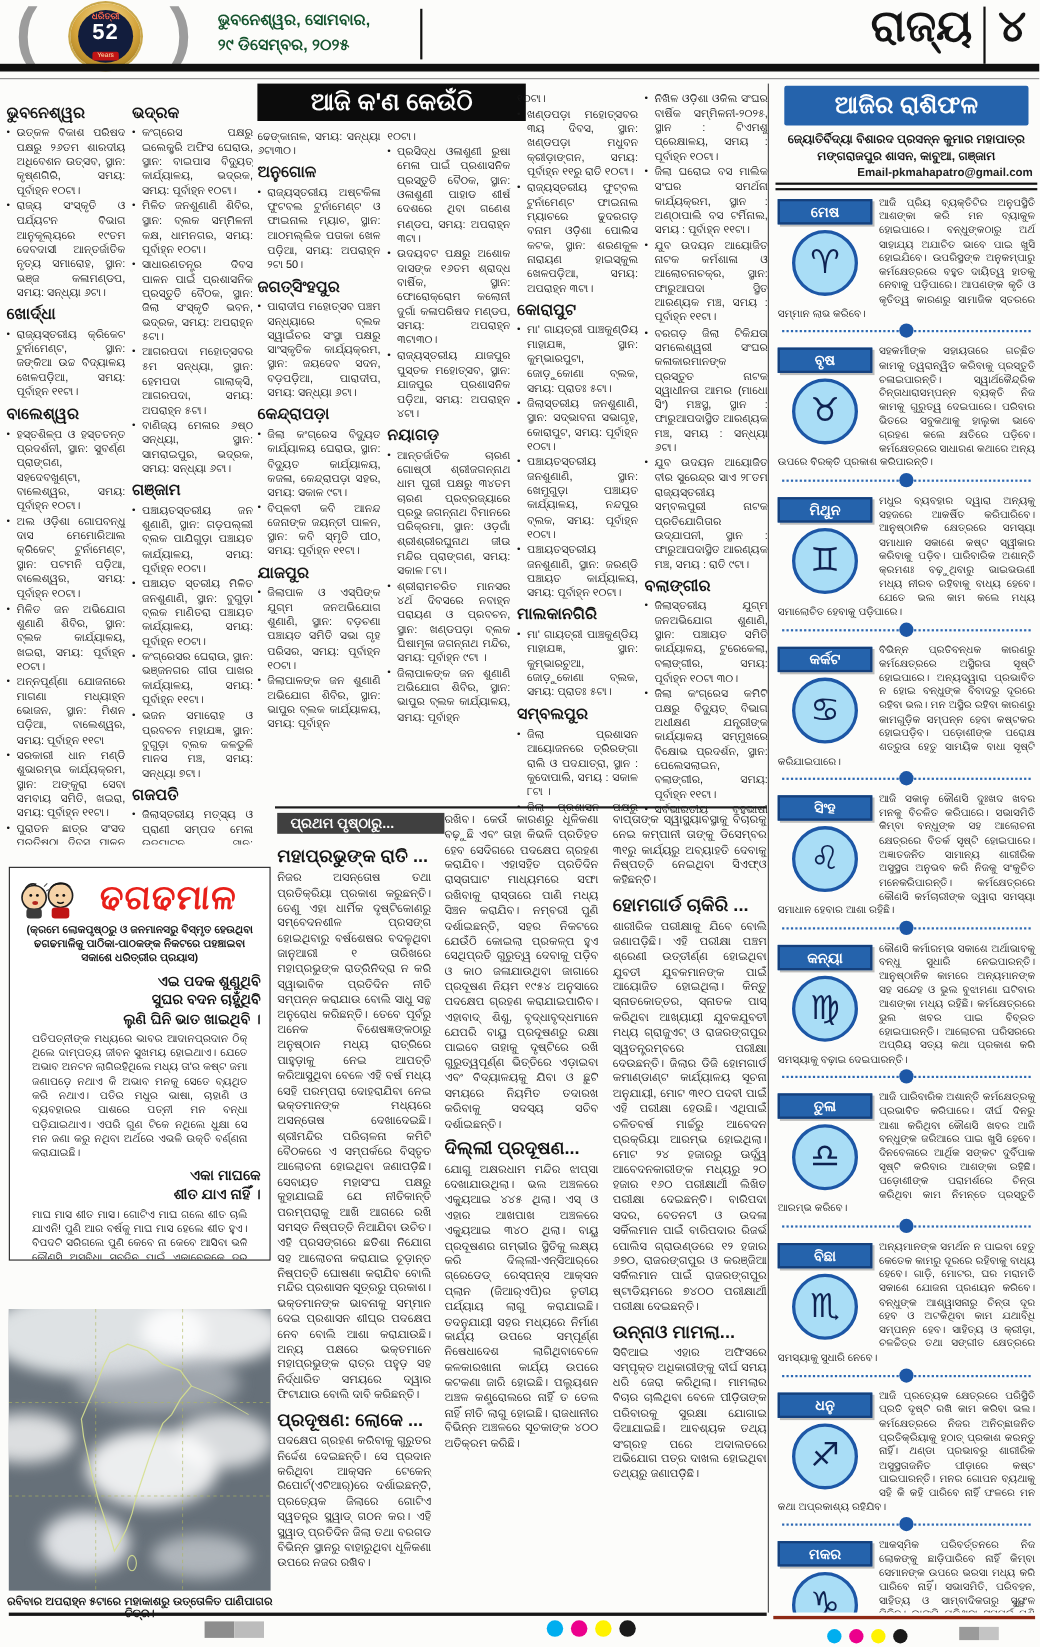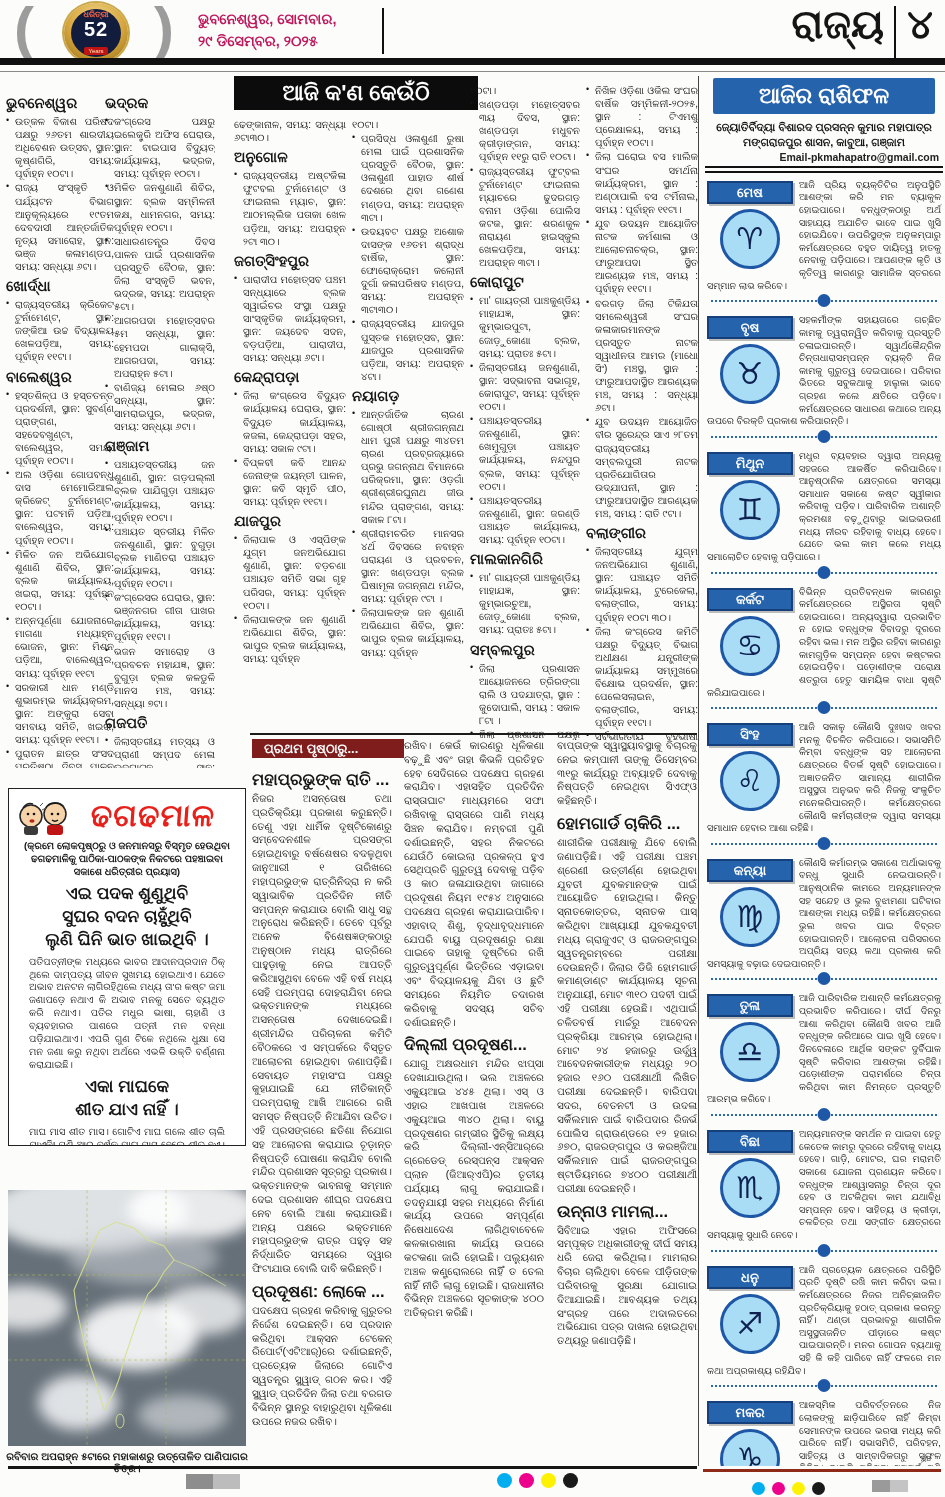--- a/index.html
+++ b/index.html
@@ -10,21 +10,21 @@
   .logo{left:14px;top:2px;width:174px;height:62px;}
   .paren{font-size:60px;color:#9c9c9c;font-weight:bold;line-height:62px;position:absolute;top:-4px;}
   .paren.l{left:0;} .paren.r{right:14px;}
   .logo-gold{position:absolute;left:50px;top:1px;width:64px;height:60px;border-radius:50%;
      background:radial-gradient(circle at 50% 30%,#f6dd92,#d4a33a 55%,#8d6c16);box-shadow:0 0 0 2px #c9a84c;}
   .logo-inner{position:absolute;left:7px;top:6px;width:50px;height:48px;border-radius:50%;background:#121d3d;
      text-align:center;color:#fff;}
   .logo-top{font-size:8px;color:#ff6a4f;font-weight:bold;line-height:11px;}
   .logo-52{font-size:20px;font-weight:bold;line-height:19px;letter-spacing:1px;}
   .logo-years{display:inline-block;font-size:6px;background:#c01414;color:#ffe9b0;padding:0 4px;border-radius:2px;line-height:8px;}
-  .dateline{left:198px;top:9px;font-size:14.5px;font-weight:bold;line-height:1.5;color:#be185d;}
+  .dateline{left:198px;top:9px;font-size:14.5px;font-weight:bold;line-height:1.5;color:#14532d;}
   .dateline-rule{left:382px;top:8px;width:2px;height:46px;background:#101010;}
   .sect{left:752px;top:2px;width:132px;text-align:right;font-size:40px;font-weight:bold;letter-spacing:0;}
   .sect-rule{left:894px;top:6px;width:2px;height:52px;background:#101010;}
   .pageno{left:898px;top:2px;width:44px;text-align:center;font-size:40px;font-weight:bold;}
   .head-rule{left:0;top:58px;width:945px;height:7px;background:#101010;}
   .head-rule2{left:0;top:71px;width:945px;height:1px;background:#8a8a8a;}
   
   #ev-cols{left:6px;top:90px;width:692px;height:690px;}
   .ev-title{position:absolute;left:228px;top:-14px;width:244px;height:34px;background:#0c0c0c;color:#fff;
      font-size:22px;font-weight:bold;text-align:center;line-height:34px;}
@@ -53,30 +53,30 @@
   .hsep{clear:both;position:relative;border-top:2px dotted #2b67b2;margin:8px 8px 7px;height:5px;}
   .hsep::before{content:"";position:absolute;left:50%;top:-8px;transform:translateX(-50%);
      width:13px;height:13px;background:#1d57a6;border-radius:50%;}
   
   .dhaga{left:8px;top:788px;width:238px;height:358px;border:1.5px solid #222;box-sizing:border-box;
      padding:5px 8px;overflow:hidden;background:#fff;}
   .dhaga-head{display:flex;align-items:center;margin-bottom:2px;}
   .dhaga-title{flex:1;text-align:center;color:#e8201a;font-size:31px;font-weight:bold;letter-spacing:1px;
      transform:skewX(-4deg);}
   .dh-intro{font-size:9.8px;font-weight:bold;text-align:center;line-height:1.32;margin:2px 0 4px;}
-  .dh-verse{font-size:17px;font-weight:bold;text-align:center;line-height:1.35;}
+  .dh-verse{font-size:13px;font-weight:bold;text-align:right;line-height:1.35;}
   .dh-para{font-size:9.8px;line-height:1.32;text-align:justify;margin:4px 12px;}
   
   .weather{left:8px;top:1190px;width:238px;height:256px;background:#667079;overflow:hidden;}
   .cl{position:absolute;border-radius:50%;filter:blur(7px);}
   .weather-cap{left:2px;top:1451px;width:250px;font-size:10.3px;font-weight:bold;text-align:center;}
   
   .mid-rule{left:250px;top:733px;width:447px;height:2px;background:#1c1c1c;}
   .cont{left:252px;top:739px;width:445px;height:726px;}
-  .cont-banner{position:absolute;left:0;top:0;width:152px;height:19px;background:#7f1d1d;color:#fff;
+  .cont-banner{position:absolute;left:0;top:0;width:152px;height:19px;background:#404040;color:#fff;
      font-size:13px;font-weight:bold;line-height:19px;padding-left:12px;box-sizing:border-box;}
   .cont-col{position:absolute;top:0;width:140px;height:726px;overflow:hidden;font-size:10.4px;
      line-height:1.33;text-align:justify;}
   #cont-col-1{left:0;padding-top:25px;}
   #cont-col-2{left:152px;}
   #cont-col-3{left:305px;}
   .cont-h{font-size:16.5px;font-weight:bold;margin:6px 0 3px;text-align:left;line-height:1.15;}
   .cont-p{margin:0 0 2px;}
   
   .bot-rule-left{left:8px;top:1466px;width:689px;height:3px;background:#161616;}
@@ -125,39 +125,39 @@
       <div class="ev-head">ଖୋର୍ଦ୍ଧା</div>
       <div class="ev-item">ରାଜ୍ୟସ୍ତରୀୟ କ୍ରିକେଟ ଟୁର୍ନାମେଣ୍ଟ, ସ୍ଥାନ: ଜଙ୍କିଆ ଉଚ୍ଚ ବିଦ୍ୟାଳୟ ଖେଳପଡ଼ିଆ, ସମୟ: ପୂର୍ବାହ୍ନ ୧୧ଟା।</div>
       <div class="ev-head">ବାଲେଶ୍ୱର</div>
       <div class="ev-item">ହସ୍ତଶିଳ୍ପ ଓ ହସ୍ତତନ୍ତ ପ୍ରଦର୍ଶନୀ, ସ୍ଥାନ: ସୁବର୍ଣ୍ଣ ପ୍ରାଙ୍ଗଣ, ସହଦେବଖୁଣ୍ଟା, ବାଲେଶ୍ୱର, ସମୟ: ପୂର୍ବାହ୍ନ ୧୦ଟା।</div>
       <div class="ev-item">ଅଲ ଓଡ଼ିଶା ଗୋପବନ୍ଧୁ ଦାସ ମେମୋରିଆଲ କ୍ରିକେଟ୍ ଟୁର୍ନାମେଣ୍ଟ, ସ୍ଥାନ: ପଟମନି ପଡ଼ିଆ, ବାଲେଶ୍ୱର, ସମୟ: ପୂର୍ବାହ୍ନ ୧୦ଟା।</div>
       <div class="ev-item">ମିଳିତ ଜନ ଅଭିଯୋଗ ଶୁଣାଣି ଶିବିର, ସ୍ଥାନ: ବ୍ଲକ କାର୍ଯ୍ୟାଳୟ, ଖଇରା, ସମୟ: ପୂର୍ବାହ୍ନ ୧୦ଟା।</div>
       <div class="ev-item">ଅନ୍ନପୂର୍ଣ୍ଣା ଯୋଜନାରେ ମାଗଣା ମଧ୍ୟାହ୍ନ ଭୋଜନ, ସ୍ଥାନ: ମିଶନ ପଡ଼ିଆ, ବାଲେଶ୍ୱର, ସମୟ: ପୂର୍ବାହ୍ନ ୧୧ଟା</div>
       <div class="ev-item">ସରକାରୀ ଧାନ ମଣ୍ଡି ଶୁଭାରମ୍ଭ କାର୍ଯ୍ୟକ୍ରମ, ସ୍ଥାନ: ଅଙ୍କୁରା ସେବା ସମବାୟ ସମିତି, ଖଇରା, ସମୟ: ପୂର୍ବାହ୍ନ ୧୧ଟା।</div>
       <div class="ev-item">ପୁରାତନ ଛାତ୍ର ସଂସଦ ପ୍ରତିଷ୍ଠା ଦିବସ ପାଳନ ପାଇଁ ପ୍ରସ୍ତୁତି ବୈଠକ, ସ୍ଥାନ: ନୀଳମଣି ମହାବିଦ୍ୟାଳୟ, ରୂପସା, ବାଲେଶ୍ୱର, ସମୟ: ଅପରାହ୍ନ ୨ଟା ୩୦।</div>
     </div>
-    <div class="events-col" style="left: 99px; top: 0px; width: 110px; height: 678px;">
+    <div class="events-col" style="left: 114px; top: 0px; width: 110px; height: 678px;">
       <div class="ev-head">ଭଦ୍ରକ</div>
       <div class="ev-item">କଂଗ୍ରେସ ପକ୍ଷରୁ ଇଲେକ୍ଟ୍ରି ଅଫିସ ଘେରାଉ, ସ୍ଥାନ: ବାଇପାସ ବିଦ୍ୟୁତ୍ କାର୍ଯ୍ୟାଳୟ, ଭଦ୍ରକ, ସମୟ: ପୂର୍ବାହ୍ନ ୧୦ଟା।</div>
       <div class="ev-item">ମିଳିତ ଜନଶୁଣାଣି ଶିବିର, ସ୍ଥାନ: ବ୍ଲକ ସମ୍ମିଳନୀ କକ୍ଷ, ଧାମନଗର, ସମୟ: ପୂର୍ବାହ୍ନ ୧୦ଟା।</div>
       <div class="ev-item">ସାଧାରଣତନ୍ତ୍ର ଦିବସ ପାଳନ ପାଇଁ ପ୍ରଶାସନିକ ପ୍ରସ୍ତୁତି ବୈଠକ, ସ୍ଥାନ: ଜିଲା ସଂସ୍କୃତି ଭବନ, ଭଦ୍ରକ, ସମୟ: ଅପରାହ୍ନ ୫ଟା।</div>
       <div class="ev-item">ଆଗରପଦା ମହୋତ୍ସବର ୫ମ ସନ୍ଧ୍ୟା, ସ୍ଥାନ: ହେମପଦା ଗାଲାକ୍ସି, ଆଗରପଦା, ସମୟ: ଅପରାହ୍ନ ୫ଟା।</div>
       <div class="ev-item">ବାଣିଜ୍ୟ ମେଳାର ୬ଷ୍ଠ ସନ୍ଧ୍ୟା, ସ୍ଥାନ: ସାମରାଇପୁର, ଭଦ୍ରକ, ସମୟ: ସନ୍ଧ୍ୟା ୬ଟା।</div>
       <div class="ev-head">ଗଞ୍ଜାମ</div>
       <div class="ev-item">ପଞ୍ଚାୟତସ୍ତରୀୟ ଜନ ଶୁଣାଣି, ସ୍ଥାନ: ଗଡ଼ପଲ୍ଲୀ ବ୍ଲକ ପାଯିଗୁଡ଼ା ପଞ୍ଚାୟତ କାର୍ଯ୍ୟାଳୟ, ସମୟ: ପୂର୍ବାହ୍ନ ୧୦ଟା।</div>
       <div class="ev-item">ପଞ୍ଚାୟତ ସ୍ତରୀୟ ମିଳିତ ଜନଶୁଣାଣି, ସ୍ଥାନ: ବୁଗୁଡ଼ା ବ୍ଲକ ମାଣିତରା ପଞ୍ଚାୟତ କାର୍ଯ୍ୟାଳୟ, ସମୟ: ପୂର୍ବାହ୍ନ ୧୦ଟା।</div>
       <div class="ev-item">କଂଗ୍ରେସର ଘେରାଉ, ସ୍ଥାନ: ଭଞ୍ଜନଗର ଗୀତା ପାଖର କାର୍ଯ୍ୟାଳୟ, ସମୟ: ପୂର୍ବାହ୍ନ ୧୧ଟା।</div>
       <div class="ev-item">ଭଜନ ସମାରୋହ ଓ ପ୍ରବଚନ ମହାଯଜ୍ଞ, ସ୍ଥାନ: ବୁଗୁଡ଼ା ବ୍ଲକ କଳଡୁଳି ମାନସ ମଞ୍ଚ, ସମୟ: ସନ୍ଧ୍ୟା ୭ଟା।</div>
       <div class="ev-head">ଗଜପତି</div>
       <div class="ev-item">ଜିଲାସ୍ତରୀୟ ମତ୍ସ୍ୟ ଓ ପ୍ରାଣୀ ସମ୍ପଦ ମେଳା ଉଦ୍‌ଘାଟନ, ସ୍ଥାନ: ପାରଳାଖେମୁଣ୍ଡିସ୍ଥିତ ଗଜପତି ଷ୍ଟାଡିୟମ, ସମୟ: ସକାଳ ୮ଟା ୩୦।</div>
     </div>
     <div class="events-col" style="left: 228px; top: 28px; width: 112px; height: 622px;">
       <div class="ev-plain">ଢେଙ୍କାନାଳ, ସମୟ: ସନ୍ଧ୍ୟା ୬ଟା୩୦।</div>
       <div class="ev-head">ଅନୁଗୋଳ</div>
-      <div class="ev-item">ରାଜ୍ୟସ୍ତରୀୟ ଅଷ୍ଟକିଳା ଫୁଟବଲ ଟୁର୍ନାମେଣ୍ଟ ଓ ଫାଇନାଲ ମ୍ୟାଚ, ସ୍ଥାନ: ଆଠମଲ୍ଲିକ ପତାକା ଖେଳ ପଡ଼ିଆ, ସମୟ: ଅପରାହ୍ନ ୨ଟା ୩୦।</div>
+      <div class="ev-item">ରାଜ୍ୟସ୍ତରୀୟ ଅଷ୍ଟକିଳା ଫୁଟବଲ ଟୁର୍ନାମେଣ୍ଟ ଓ ଫାଇନାଲ ମ୍ୟାଚ, ସ୍ଥାନ: ଆଠମଲ୍ଲିକ ପତାକା ଖେଳ ପଡ଼ିଆ, ସମୟ: ଅପରାହ୍ନ ୨ଟା 50।</div>
       <div class="ev-head">ଜଗତ୍‌ସିଂହପୁର</div>
       <div class="ev-item">ପାରାଦୀପ ମହୋତ୍ସବ ପଞ୍ଚମ ସନ୍ଧ୍ୟାରେ ବ୍ଲକ ସ୍ୱାଇଁଚର ସଂସ୍ଥା ପକ୍ଷରୁ ସାଂସ୍କୃତିକ କାର୍ଯ୍ୟକ୍ରମ, ସ୍ଥାନ: ଜୟଦେବ ସଦନ, ବଡ଼ପଡ଼ିଆ, ପାରାଦୀପ, ସମୟ: ସନ୍ଧ୍ୟା ୬ଟା।</div>
       <div class="ev-head">କେନ୍ଦ୍ରାପଡ଼ା</div>
       <div class="ev-item">ଜିଲା କଂଗ୍ରେସ ବିଦ୍ୟୁତ କାର୍ଯ୍ୟାଳୟ ଘେରାଉ, ସ୍ଥାନ: ବିଦ୍ୟୁତ କାର୍ଯ୍ୟାଳୟ, କଜଳା, କେନ୍ଦ୍ରାପଡ଼ା ସହର, ସମୟ: ସକାଳ ୯ଟା।</div>
       <div class="ev-item">ବିପ୍ଳବୀ କବି ଆନନ୍ଦ ଜେନାଙ୍କ ଜୟନ୍ତୀ ପାଳନ, ସ୍ଥାନ: କବି ସ୍ମୃତି ପୀଠ, ସମୟ: ପୂର୍ବାହ୍ନ ୧୧ଟା।</div>
       <div class="ev-head">ଯାଜପୁର</div>
       <div class="ev-item">ଜିଲାପାଳ ଓ ଏସ୍‌ପିଙ୍କ ଯୁଗ୍ମ ଜନଅଭିଯୋଗ ଶୁଣାଣି, ସ୍ଥାନ: ବଡ଼ଚଣା ପଞ୍ଚାୟତ ସମିତି ସଭା ଗୃହ ପରିସର, ସମୟ: ପୂର୍ବାହ୍ନ ୧୦ଟା।</div>
       <div class="ev-item">ଜିଲାପାଳଙ୍କ ଜନ ଶୁଣାଣି ଅଭିଯୋଗ ଶିବିର, ସ୍ଥାନ: ଭାପୁର ବ୍ଲକ କାର୍ଯ୍ୟାଳୟ, ସମୟ: ପୂର୍ବାହ୍ନ</div>
     </div>
     <div class="events-col" style="left: 346px; top: 28px; width: 112px; height: 622px;">

